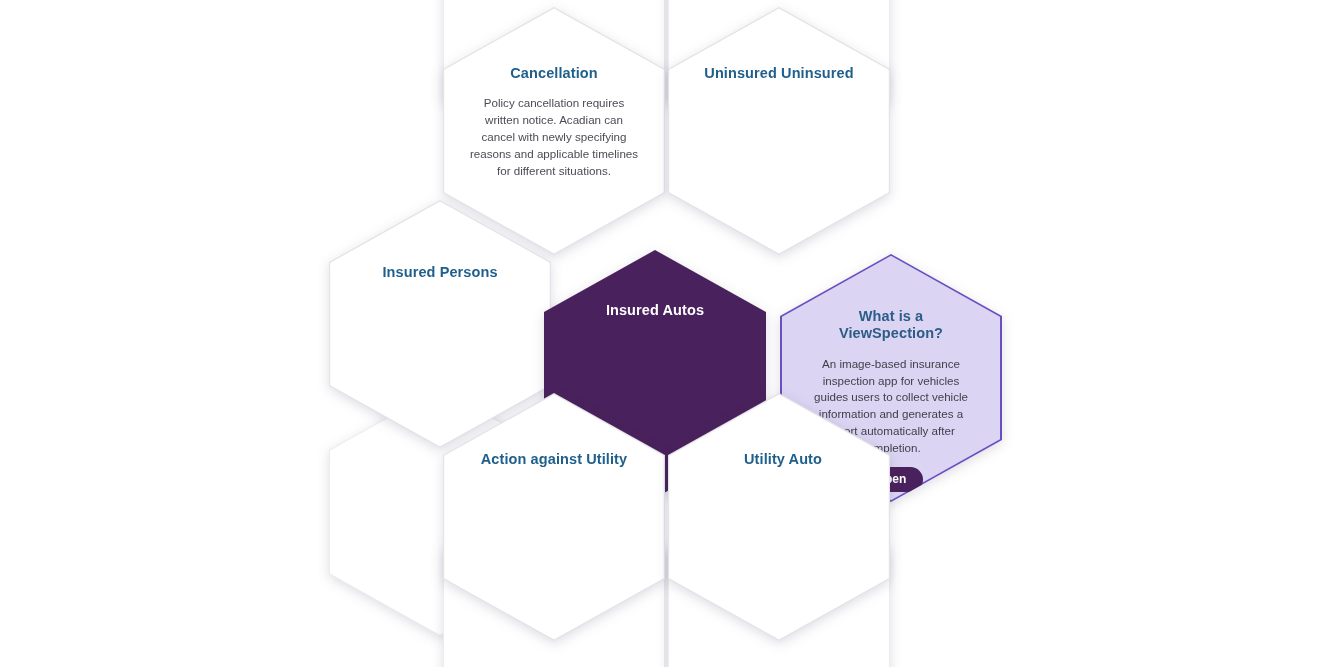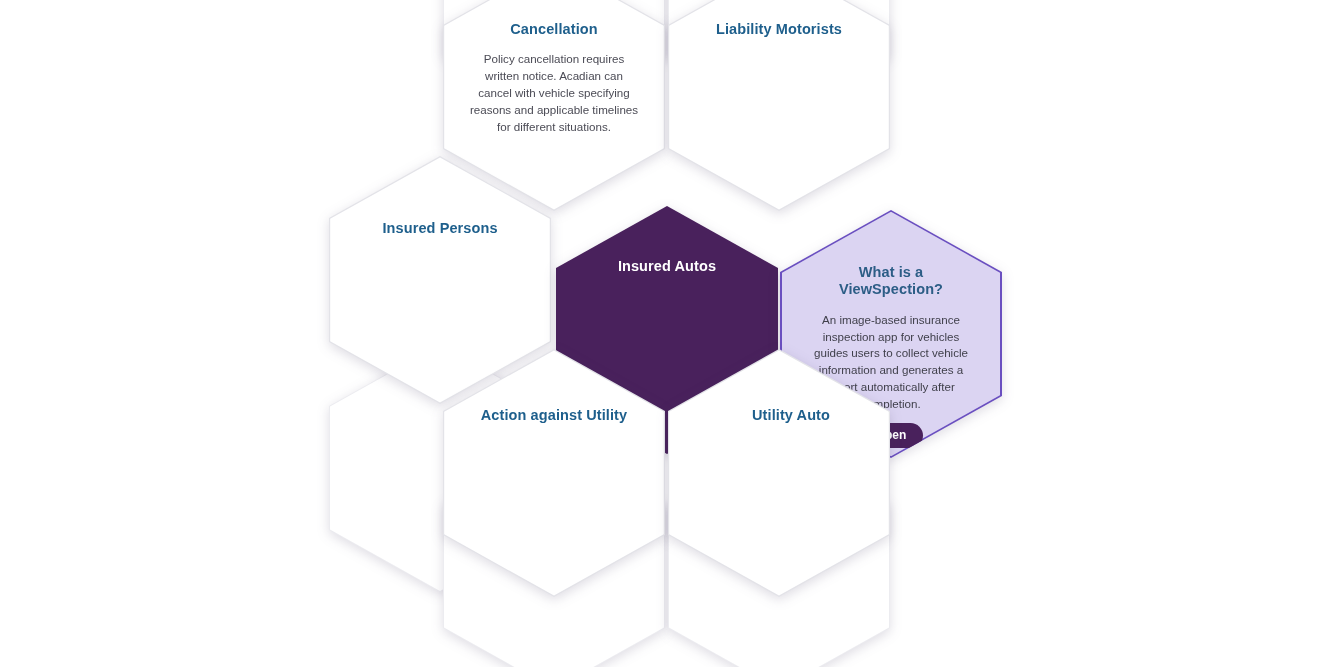--- a/index.html
+++ b/index.html
@@ -10,20 +10,21 @@
     width: 1334px;
     height: 667px;
     background: #ffffff;
     font-family: "Liberation Sans", sans-serif;
     overflow: hidden;
   }
   #stage {
     position: relative;
     width: 1334px;
     height: 526px;
+    margin-top: 44px;
   }
 
   
   .hex {
     position: absolute;
     width: 222px;
     height: 248px;
     box-sizing: border-box;
     -webkit-clip-path: polygon(50% 0%, 100% 25%, 100% 75%, 50% 100%, 0% 75%, 0% 25%);
     clip-path: polygon(50% 0%, 100% 25%, 100% 75%, 50% 100%, 0% 75%, 0% 25%);
@@ -156,41 +157,41 @@
   <div class="hex-outer" style="left:668px; top:442px;">
     <div class="ghost"></div>
     <div class="ghost-in"></div>
   </div>
 
   <div class="hex-outer" style="left:443px; top:-37px;">
     <div class="hex-outline"></div>
     <div class="hex-inner-white"></div>
     <div class="hex plain" style="position:absolute;left:0;top:0;background:transparent;">
       <div class="hex-title">Cancellation</div>
-      <div class="hex-body">Policy cancellation requires written notice. Acadian can cancel with vehicle specifying reasons and applicable timelines for different situations.</div>
+      <div class="hex-body">Policy cancellation requires written notice. Acadian can cancel with newly specifying reasons and applicable timelines for different situations.</div>
     </div>
   </div>
 
   <div class="hex-outer" style="left:668px; top:-37px;">
     <div class="hex-outline"></div>
     <div class="hex-inner-white"></div>
     <div class="hex plain" style="position:absolute;left:0;top:0;background:transparent;">
-      <div class="hex-title">Liability Motorists</div>
+      <div class="hex-title">Uninsured Uninsured</div>
     </div>
   </div>
 
   <div class="hex-outer" style="left:329px; top:156px;">
     <div class="hex-outline"></div>
     <div class="hex-inner-white"></div>
     <div class="hex plain" style="position:absolute;left:0;top:0;background:transparent;padding-top:64px;">
       <div class="hex-title">Insured Persons</div>
     </div>
   </div>
 
-  <div class="hex-outer" style="left:556px; top:206px;">
+  <div class="hex-outer" style="left:544px; top:206px;">
     <div class="hex dark" style="position:absolute;left:0;top:0;padding-top:52px;">
       <div class="hex-title">Insured Autos</div>
     </div>
   </div>
 
   <div class="hex-outer" style="left:780px; top:210px;">
     <div class="hex-outline violet"></div>
     <div class="hex-inner-violet"></div>
     <div class="hex violet" style="position:absolute;left:0;top:0;background:transparent;padding-top:54px;">
       <div class="hex-title">What is a ViewSpection?</div>
@@ -203,18 +204,18 @@
     <div class="hex-outline"></div>
     <div class="hex-inner-white"></div>
     <div class="hex plain" style="position:absolute;left:0;top:0;background:transparent;padding-top:58px;">
       <div class="hex-title">Action against Utility</div>
     </div>
   </div>
 
   <div class="hex-outer" style="left:668px; top:349px;">
     <div class="hex-outline"></div>
     <div class="hex-inner-white"></div>
-    <div class="hex plain" style="position:absolute;left:12px;top:0;background:transparent;padding-top:58px;">
+    <div class="hex plain" style="position:absolute;left:4px;top:0;background:transparent;padding-top:58px;">
       <div class="hex-title">Utility Auto</div>
     </div>
   </div>
 
 </div>
 
 </body></html>

